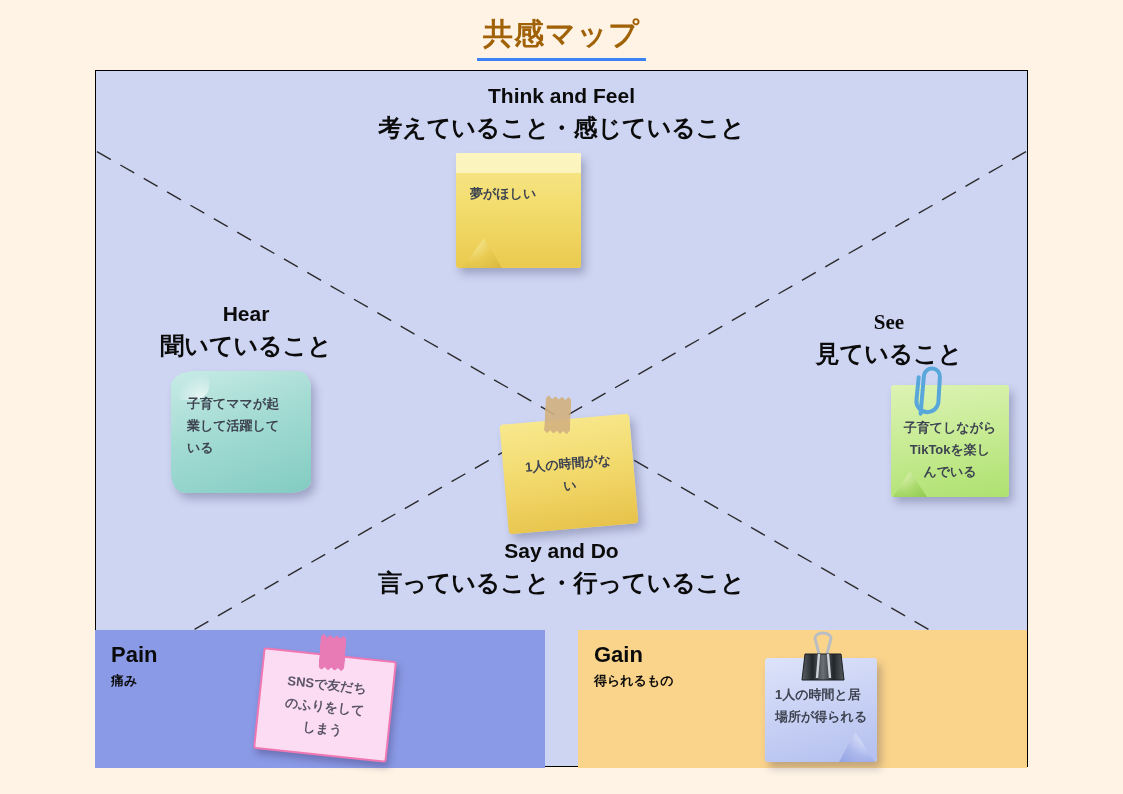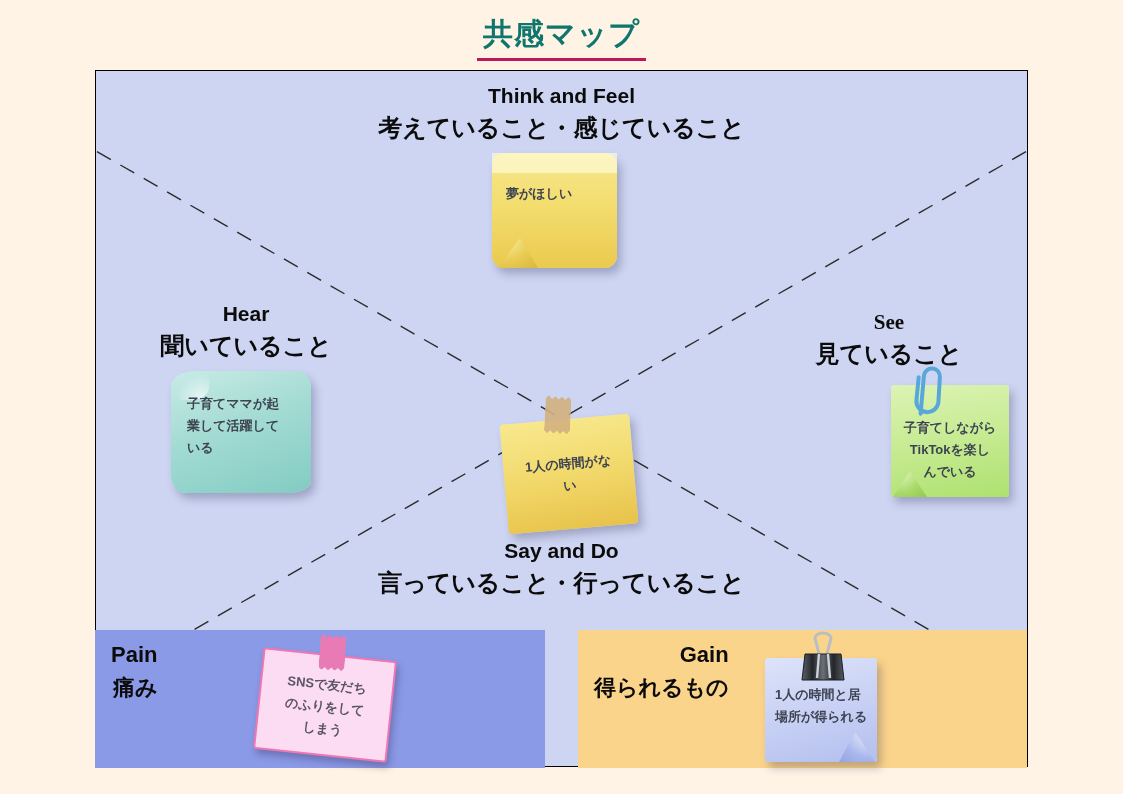--- a/index.html
+++ b/index.html
@@ -15,22 +15,22 @@
     background:var(--color-page-bg,#FEF3E4);
     font-family:"Liberation Sans","DejaVu Sans",sans-serif;
     overflow:hidden;
   }
   .page-title{
     position:absolute;top:14px;left:0;width:100%;
     text-align:center;
   }
   .page-title span{
     display:inline-block;
-    font-size:30px;font-weight:700;color:#0f766e;
-    border-bottom:3px solid #be185d;
+    font-size:30px;font-weight:700;color:#a16207;
+    border-bottom:3px solid #3b82f6;
     padding:0 6px 3px 6px;
     letter-spacing:1px;
   }
   
   .map{
     position:absolute;left:95px;top:70px;width:933px;height:697px;
     background:var(--color-map-bg,#CED5F2);
     border:1.5px solid #000;
   }
   .diagonals{position:absolute;left:0;top:0;width:100%;height:100%;}
@@ -48,22 +48,21 @@
   }
   .note-text{
     position:relative;z-index:3;
     font-size:13px;font-weight:700;color:#3d4350;
     line-height:1.7;white-space:pre-line;
   }
   
   .note-think{
     left:360px;top:82px;width:125px;height:115px;
     background:linear-gradient(180deg,#f7e88f 0%,#f3dd6e 45%,#eaca4f 100%);
-    border-radius:12px;
-    margin-left:36px;
+    border-radius:3px;
   }
   .note-think::before{ 
     content:"";position:absolute;left:0;top:0;width:100%;height:20px;
     background:rgba(255,252,220,.65);
   }
   .note-think::after{ 
     content:"";position:absolute;left:6px;bottom:0;width:40px;height:30px;
     background:radial-gradient(ellipse at 20% 0%,#faf0a6 0%,#e9cb52 55%,#d9b63e 100%);
     clip-path:polygon(0 100%,100% 100%,55% 0);
   }
@@ -105,23 +104,23 @@
     clip-path:polygon(0% 8%,12% 0%,25% 10%,38% 2%,50% 10%,63% 2%,76% 10%,88% 2%,100% 10%,100% 90%,88% 100%,75% 92%,62% 100%,50% 92%,37% 100%,24% 92%,12% 100%,0% 92%);
   }
   .tape-tan{
     left:46px;top:-24px;width:26px;height:38px;
     background:rgba(211,176,128,.9);transform:rotate(8deg);
   }
   
   .section{position:absolute;top:630px;height:138px;}
   .section-pain{left:95px;width:450px;background:var(--color-pain-bg,#8B9AE6);}
   .section-gain{left:578px;width:449px;background:var(--color-gain-bg,#FBD48B);}
-  .section-label{position:absolute;left:16px;top:8px;color:#0b0b0b;text-align:right;}
+  .section-label{position:absolute;left:16px;top:8px;color:#0b0b0b;}
   .section-label .en{font-size:22px;font-weight:700;line-height:1.5;}
-  .section-label .ja{font-size:22px;font-weight:700;line-height:1.5;}
+  .section-label .ja{font-size:13px;font-weight:700;line-height:1.5;}
   
   .note-pain{
     left:163px;top:24px;width:134px;height:102px;
     background:#fcdcf2;
     border:2px solid #ef77b2;
     border-radius:3px;transform:rotate(6deg);
     box-shadow:3px 5px 7px rgba(40,30,80,.3);
   }
   .note-pain .note-text{padding:18px 6px 0 6px;text-align:center;color:#5a5468;}
   .tape-pink{

